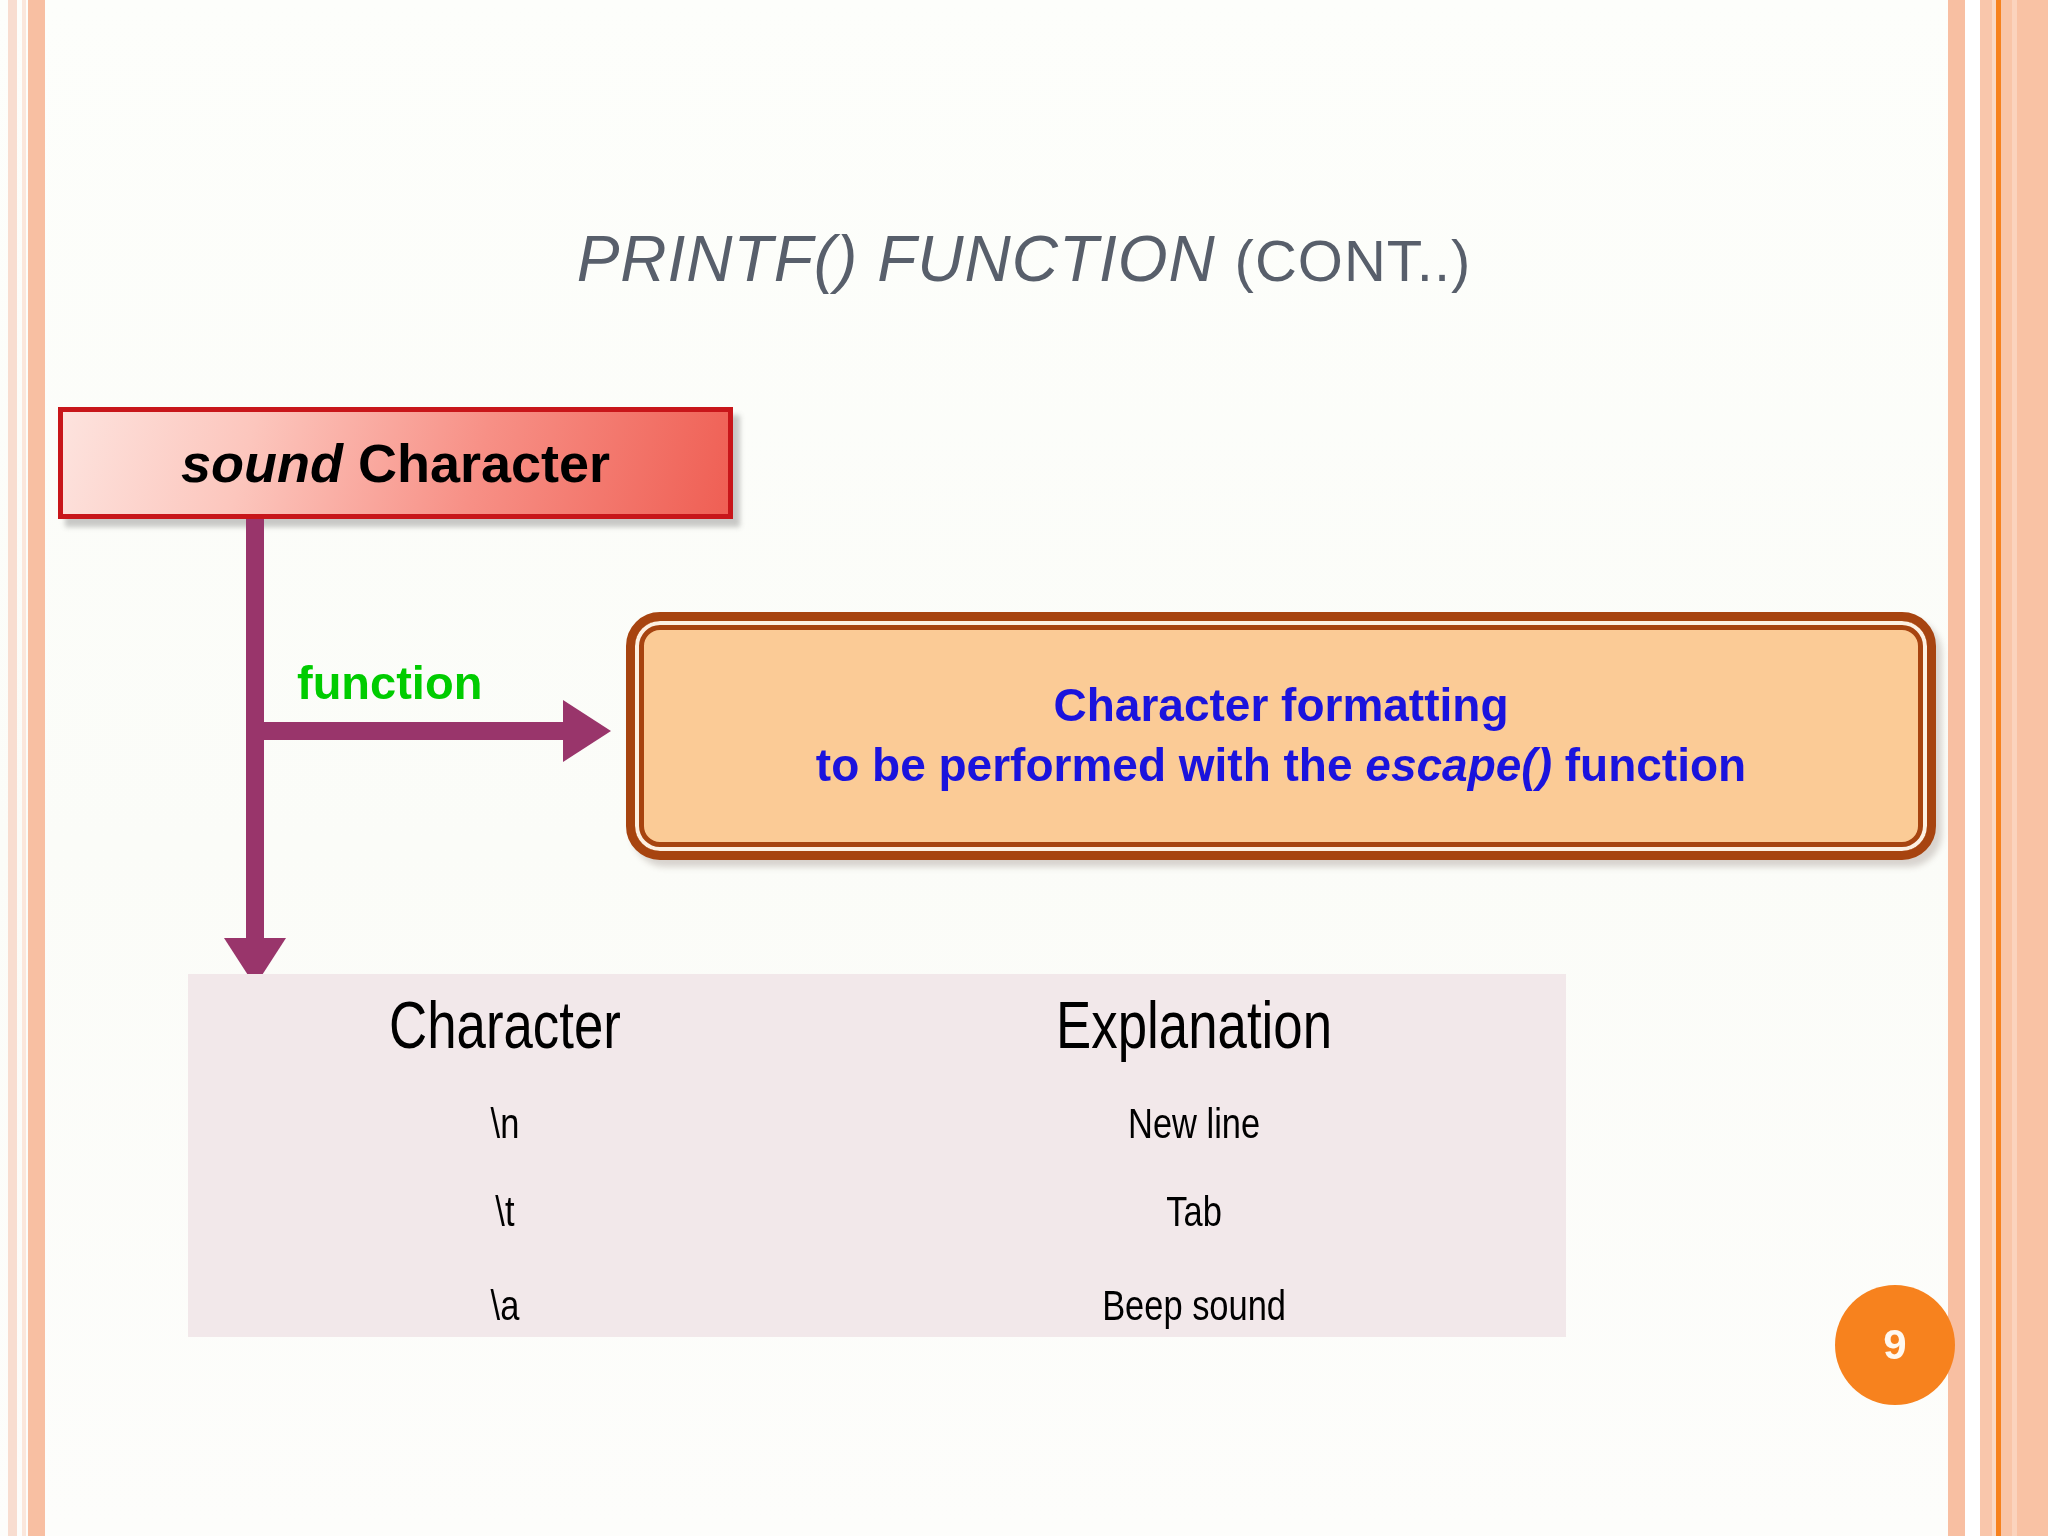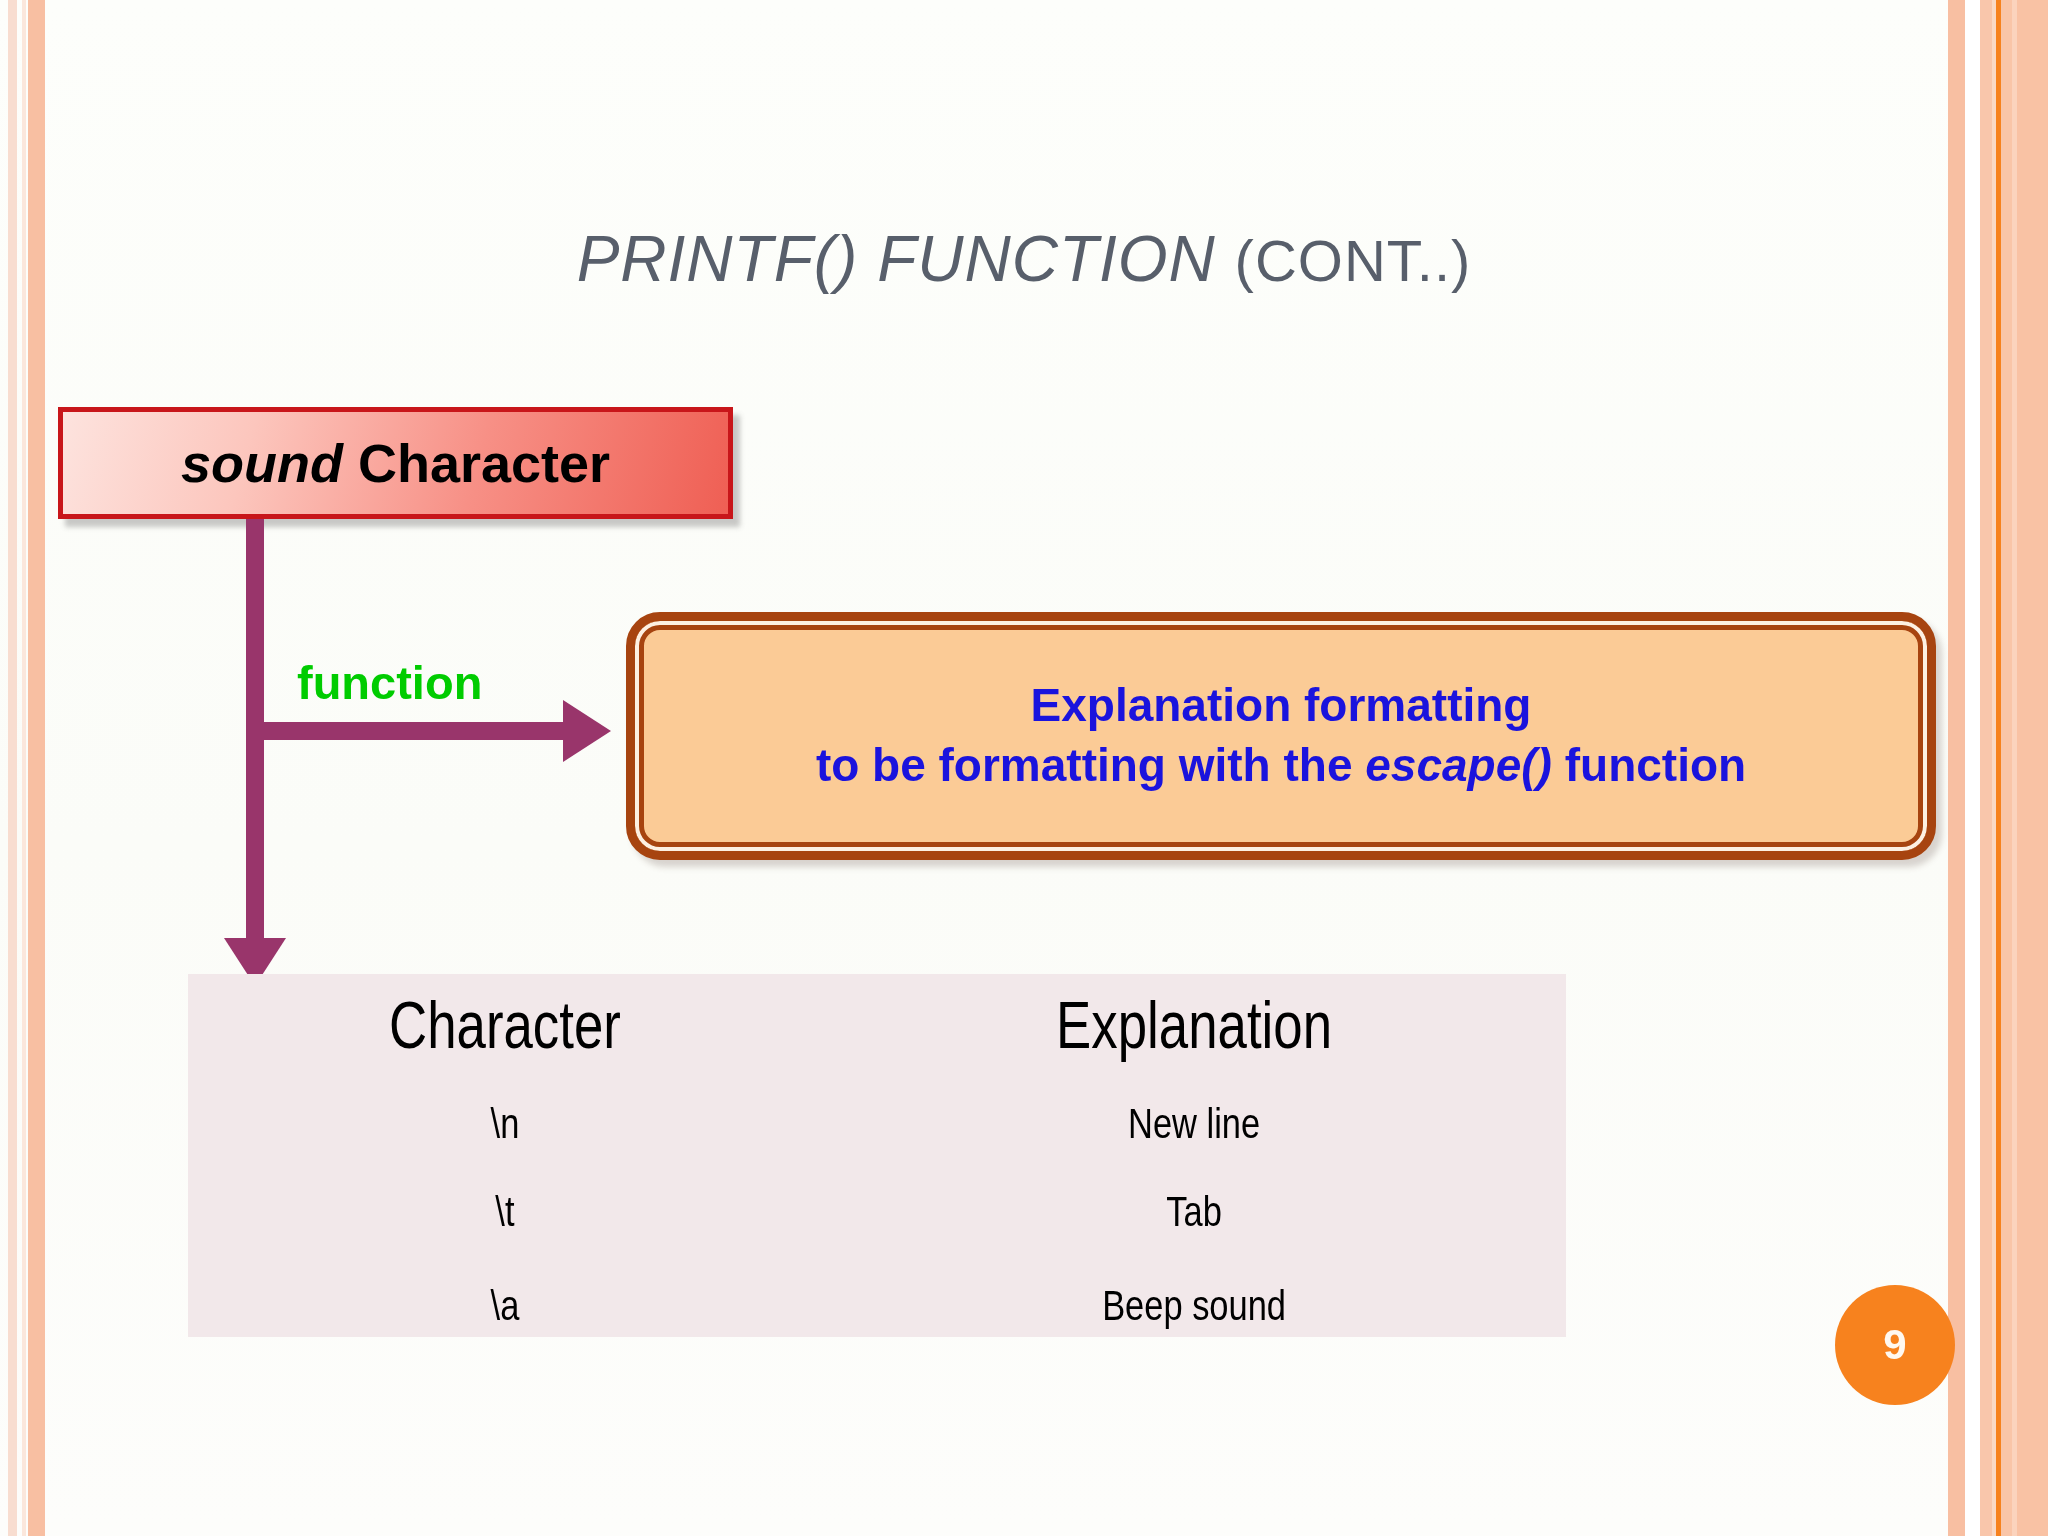--- a/index.html
+++ b/index.html
@@ -247,22 +247,22 @@
 
   <div class="conn" id="conn-vert"></div>
   <div class="conn" id="conn-horz"></div>
   <div id="arrow-right"></div>
   <div id="arrow-down"></div>
 
   <div id="function-label">function</div>
 
   <div id="info-box">
     <div class="info-text">
-      <span>Explanation formatting</span><br>
-      <span>to be formatting with the </span><span class="em">escape()</span><span> function</span>
+      <span>Character formatting</span><br>
+      <span>to be performed with the </span><span class="em">escape()</span><span> function</span>
     </div>
   </div>
 
   <div id="table">
     <div class="trow head">
       <div class="c1">Character</div>
       <div class="c2">Explanation</div>
     </div>
     <div class="trow body-row r1">
       <div class="c1">\n</div>

